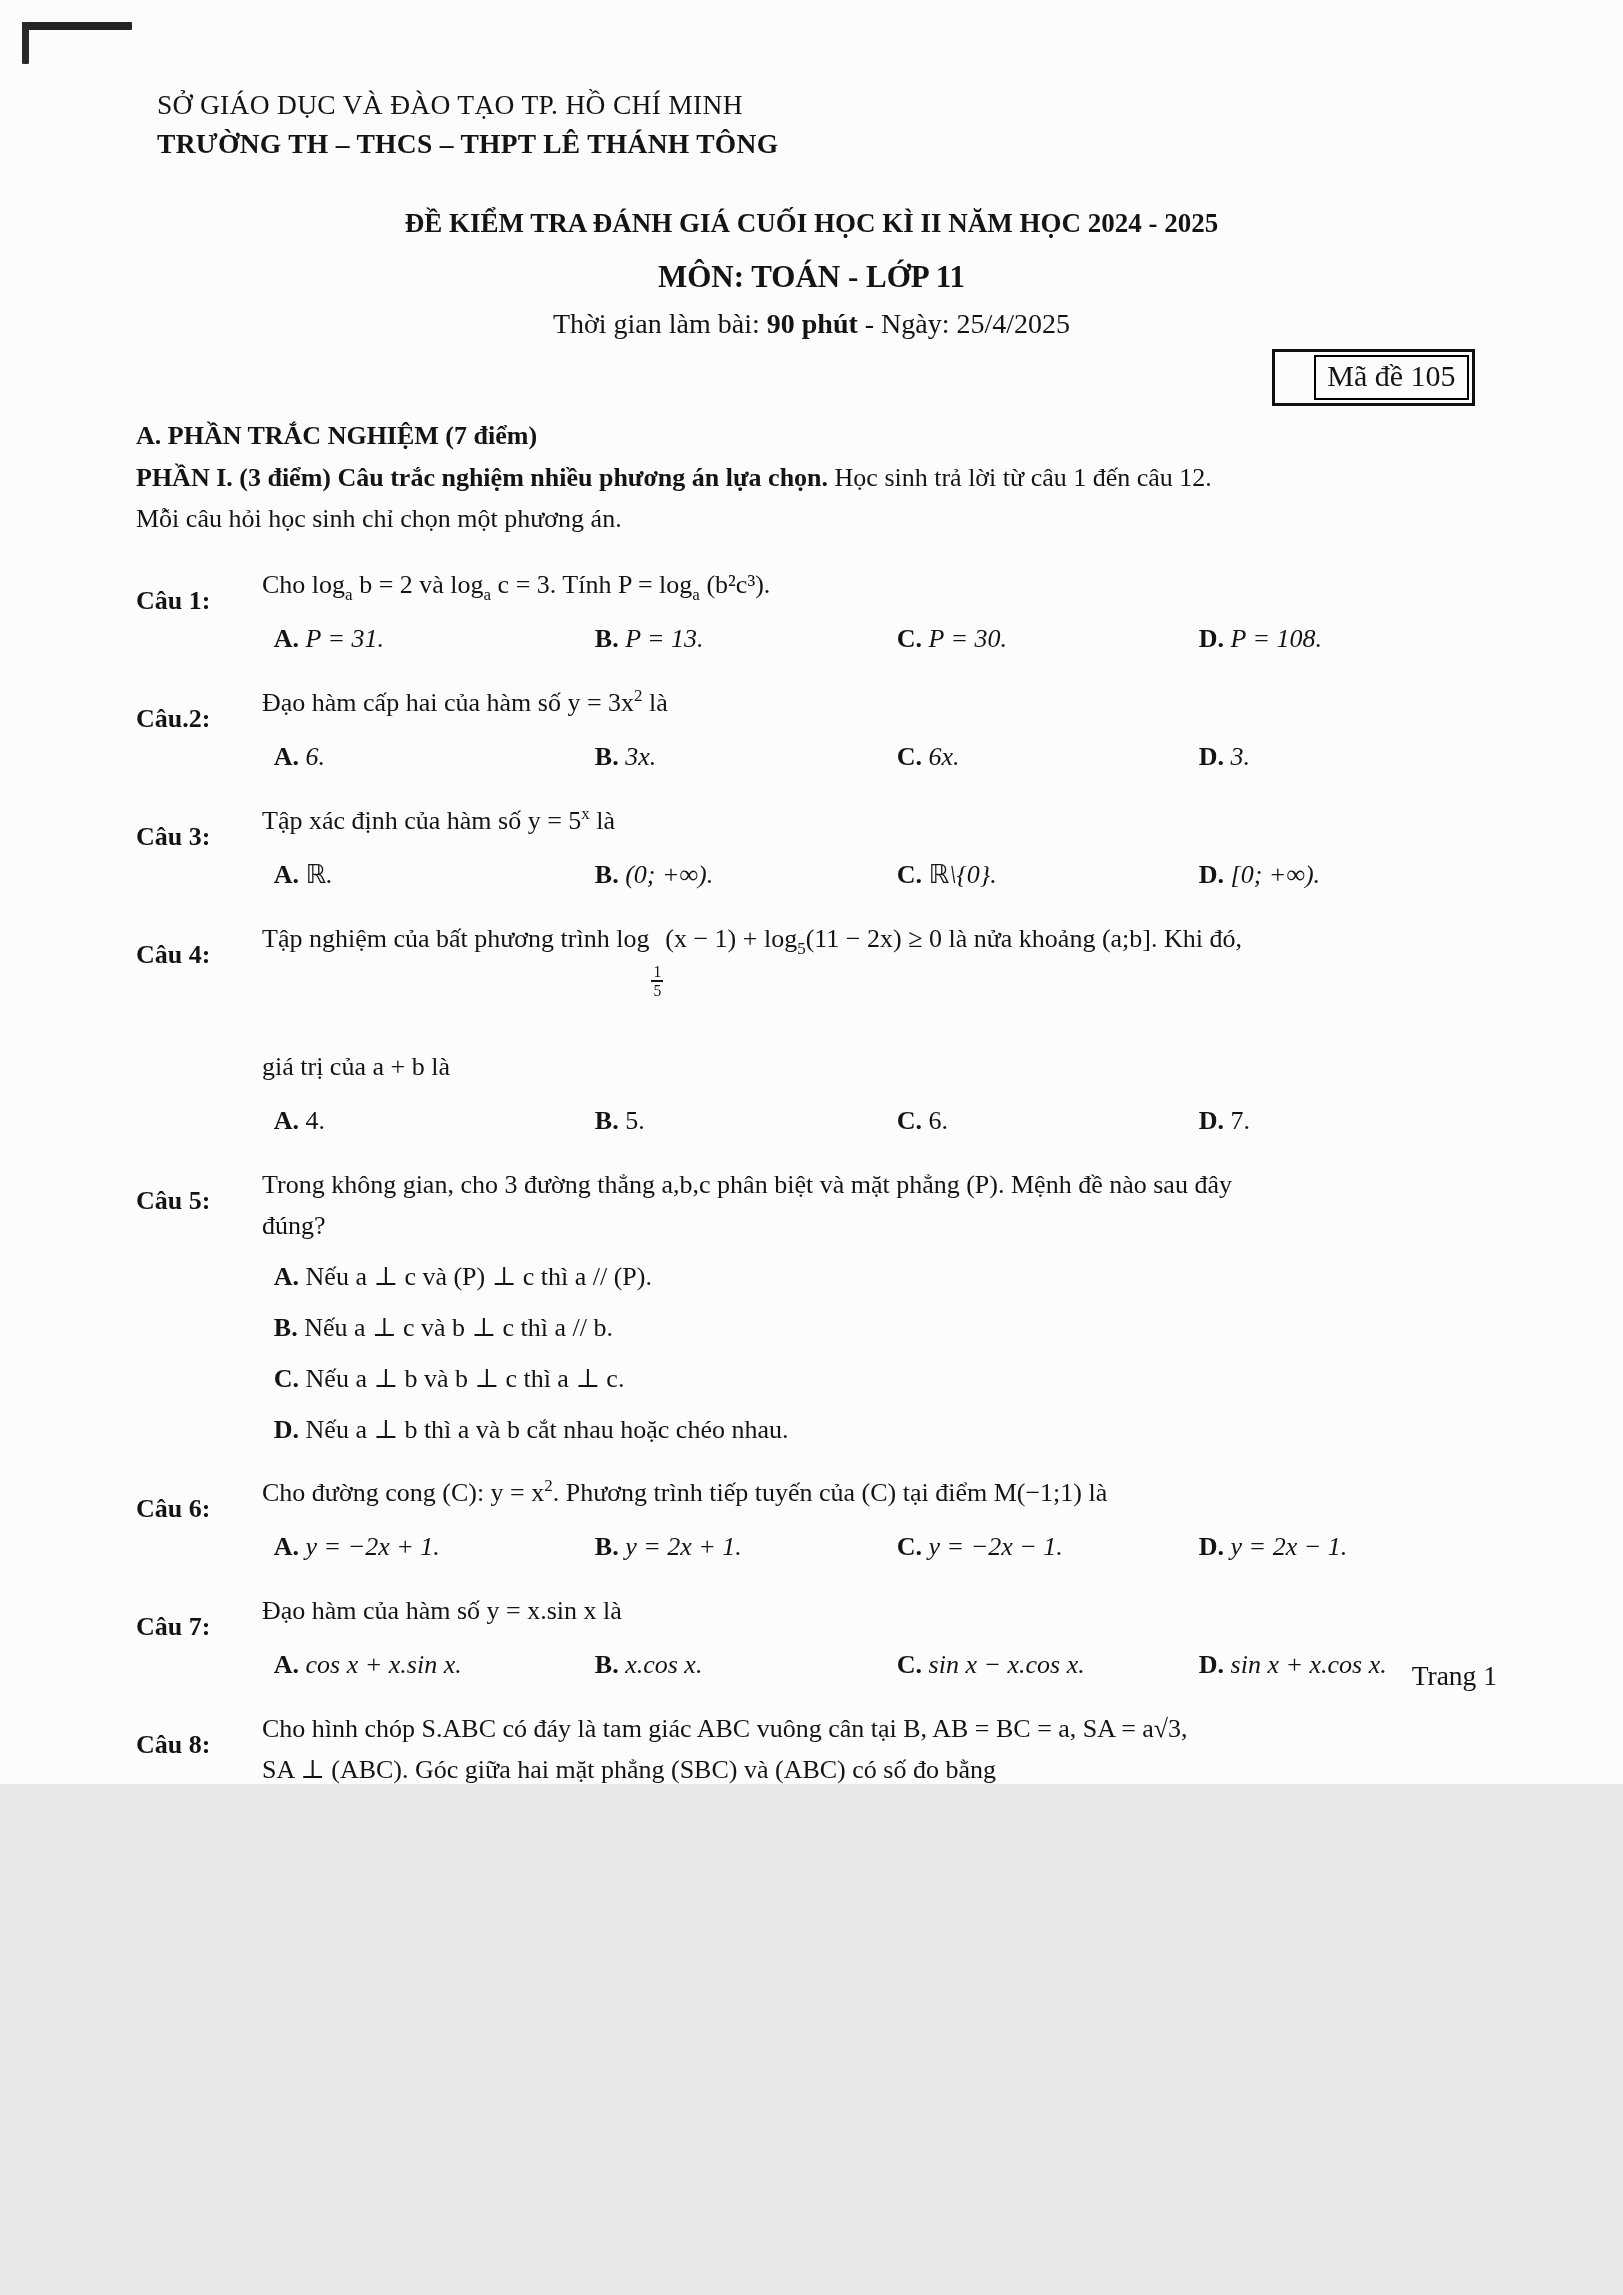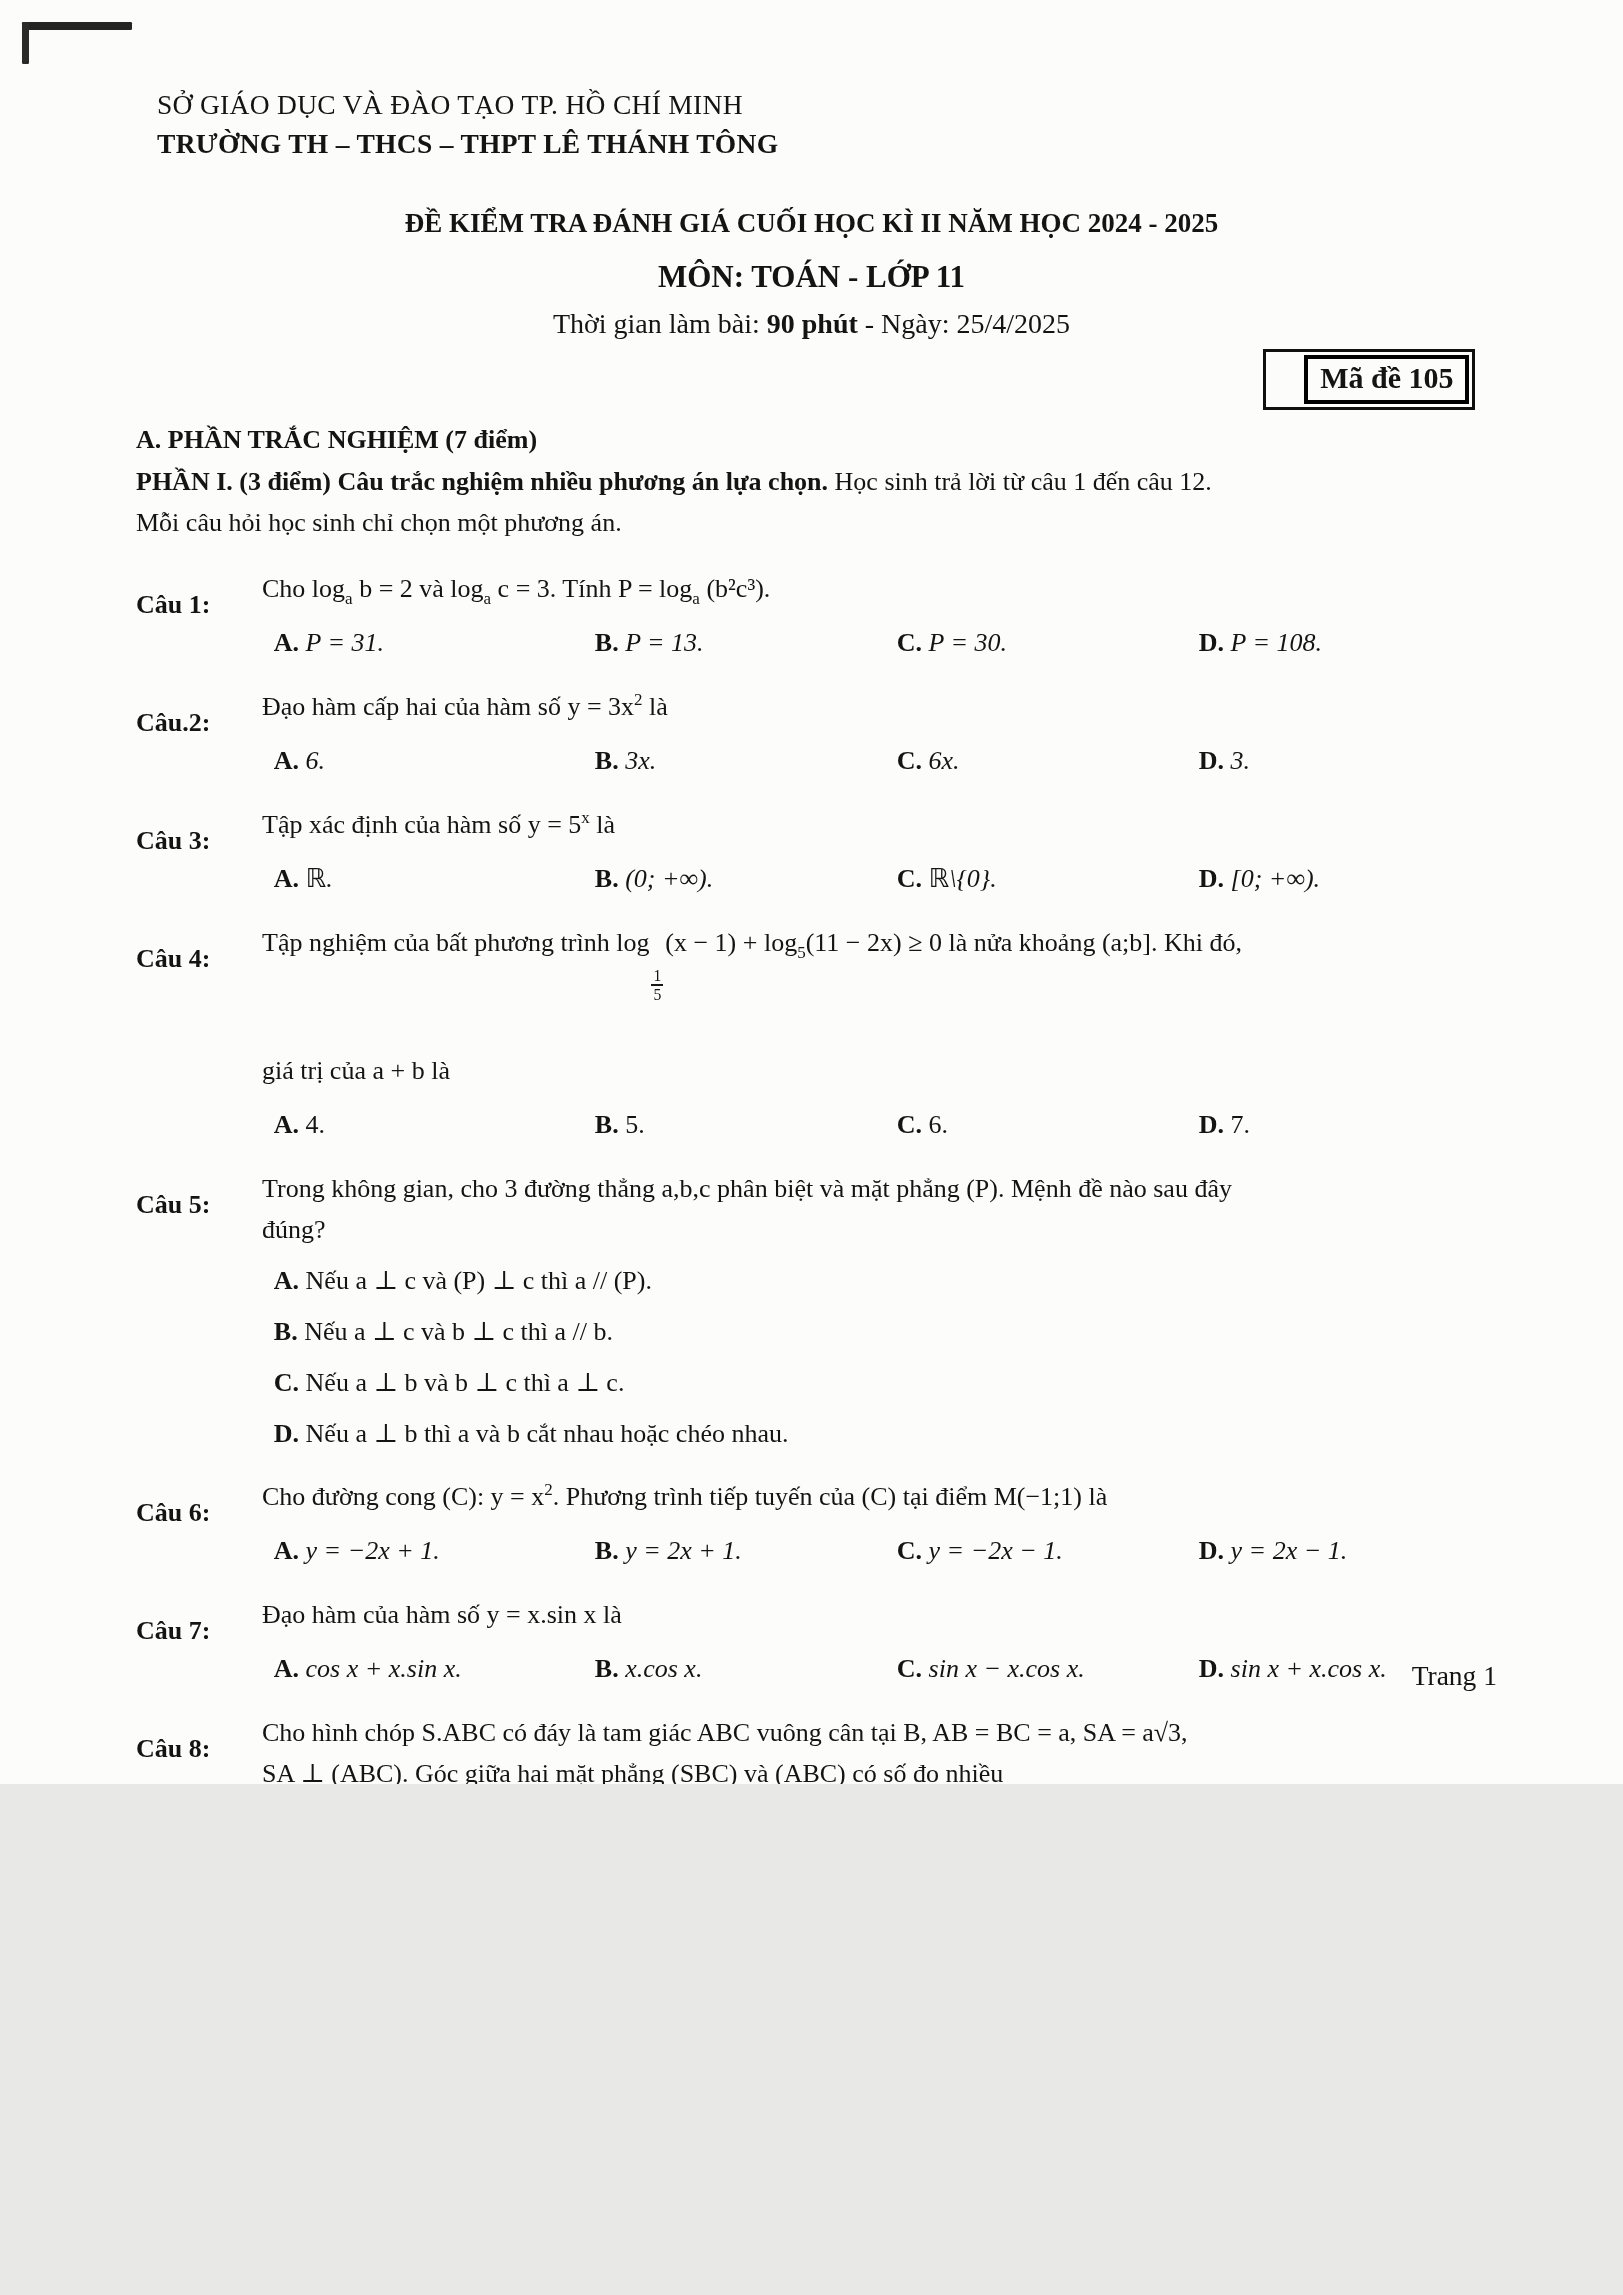--- a/index.html
+++ b/index.html
@@ -21,21 +21,21 @@
   .header .school{font-weight:700;letter-spacing:0.3px;}
 
   .titleblock{text-align:center;margin-top:43px;line-height:1.32;}
   .title-main{font-weight:700;font-size:27px;}
   .title-sub{font-weight:700;font-size:31px;margin-top:15px;}
   .title-time{font-size:28px;margin-top:7.9px;}
   .title-time .bold{font-weight:700;}
 
   .code-row{display:flex;justify-content:flex-end;padding-right:148px;margin-top:6.5px;}
   .code-box{border:3.9px solid #101010;padding:2.6px;}
-  .code-box .inner{border:4px solid #000000;padding:2.6px 11.8px 5.2px 11.8px;font-weight:700;font-size:30px;white-space:nowrap;margin-left:36px;}
+  .code-box .inner{border:2px solid #000000;padding:2.6px 11.8px 5.2px 11.8px;font-weight:400;font-size:30px;white-space:nowrap;margin-left:36px;}
 
   .section{padding:9.2px 111px 0 136px;line-height:1.6;}
   .sec-heading{font-weight:700;}
   .sec-part .b{font-weight:700;}
 
   .questions{margin-top:25px;padding:0 98px 0 136px;}
   .question{display:flex;margin-bottom:23.6px;line-height:1.55;}
   .qlabel{flex:0 0 126px;font-weight:700;margin-top:16px;}
   .qbody{flex:1;}
   .qtext{min-height:41px;}
@@ -183,21 +183,21 @@
           <div class="opt"><span class="olet">C.</span> <span class="oval i">sin x − x.cos x.</span></div>
           <div class="opt"><span class="olet">D.</span> <span class="oval i">sin x + x.cos x.</span></div>
         </div>
       </div>
     </div>
 
     <div class="question">
       <div class="qlabel">Câu 8:</div>
       <div class="qbody">
         <div class="qtext">Cho hình chóp S.ABC có đáy là tam giác ABC vuông cân tại B, AB = BC = a, SA = a√3,</div>
-        <div class="qtext">SA ⊥ (ABC). Góc giữa hai mặt phẳng (SBC) và (ABC) có số đo nhiều</div>
+        <div class="qtext">SA ⊥ (ABC). Góc giữa hai mặt phẳng (SBC) và (ABC) có số đo bằng</div>
 
         <div class="figure">
           <svg width="307" height="347" viewBox="0 0 480 530" xmlns="http://www.w3.org/2000/svg" style="font-size:40px">
 
             <line x1="103" y1="335" x2="432" y2="335" stroke="#161616" stroke-width="6" stroke-dasharray="30 19"></line>
 
             <line x1="103" y1="62" x2="103" y2="335" stroke="#161616" stroke-width="5"></line>
             <line x1="103" y1="62" x2="432" y2="335" stroke="#161616" stroke-width="5"></line>
             <line x1="103" y1="62" x2="218" y2="468" stroke="#161616" stroke-width="5"></line>
             <line x1="103" y1="335" x2="218" y2="468" stroke="#161616" stroke-width="5"></line>

